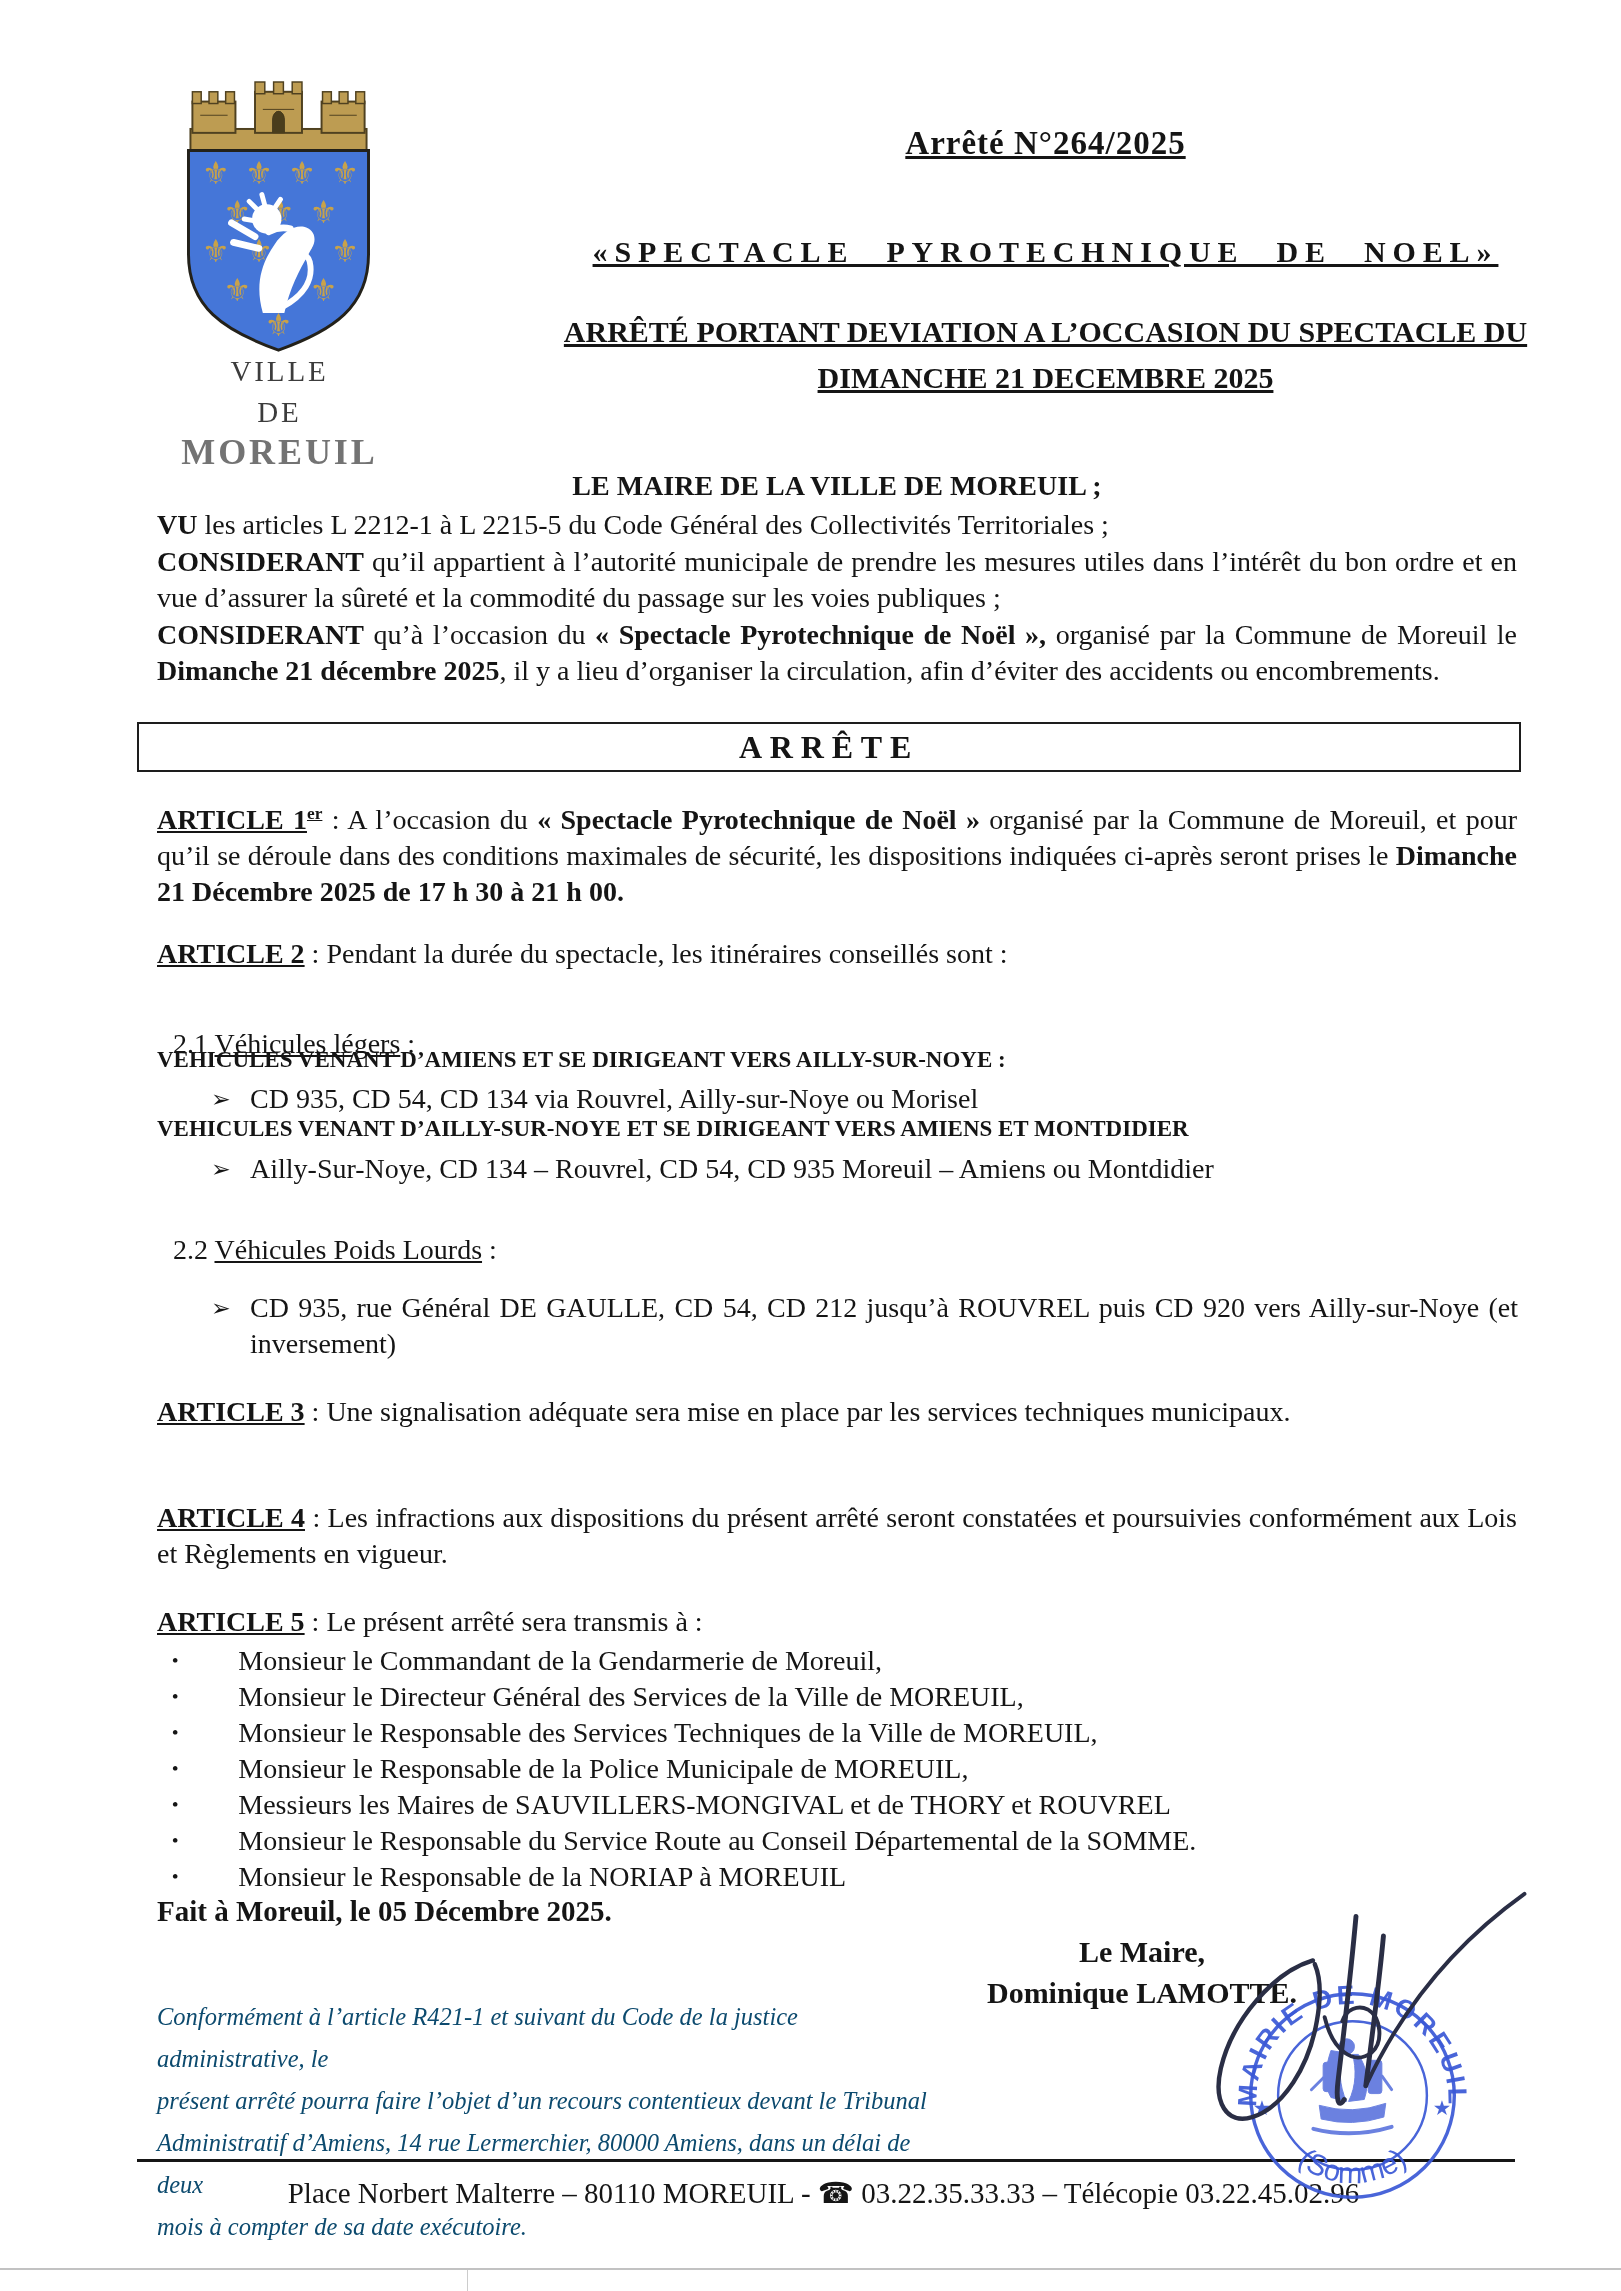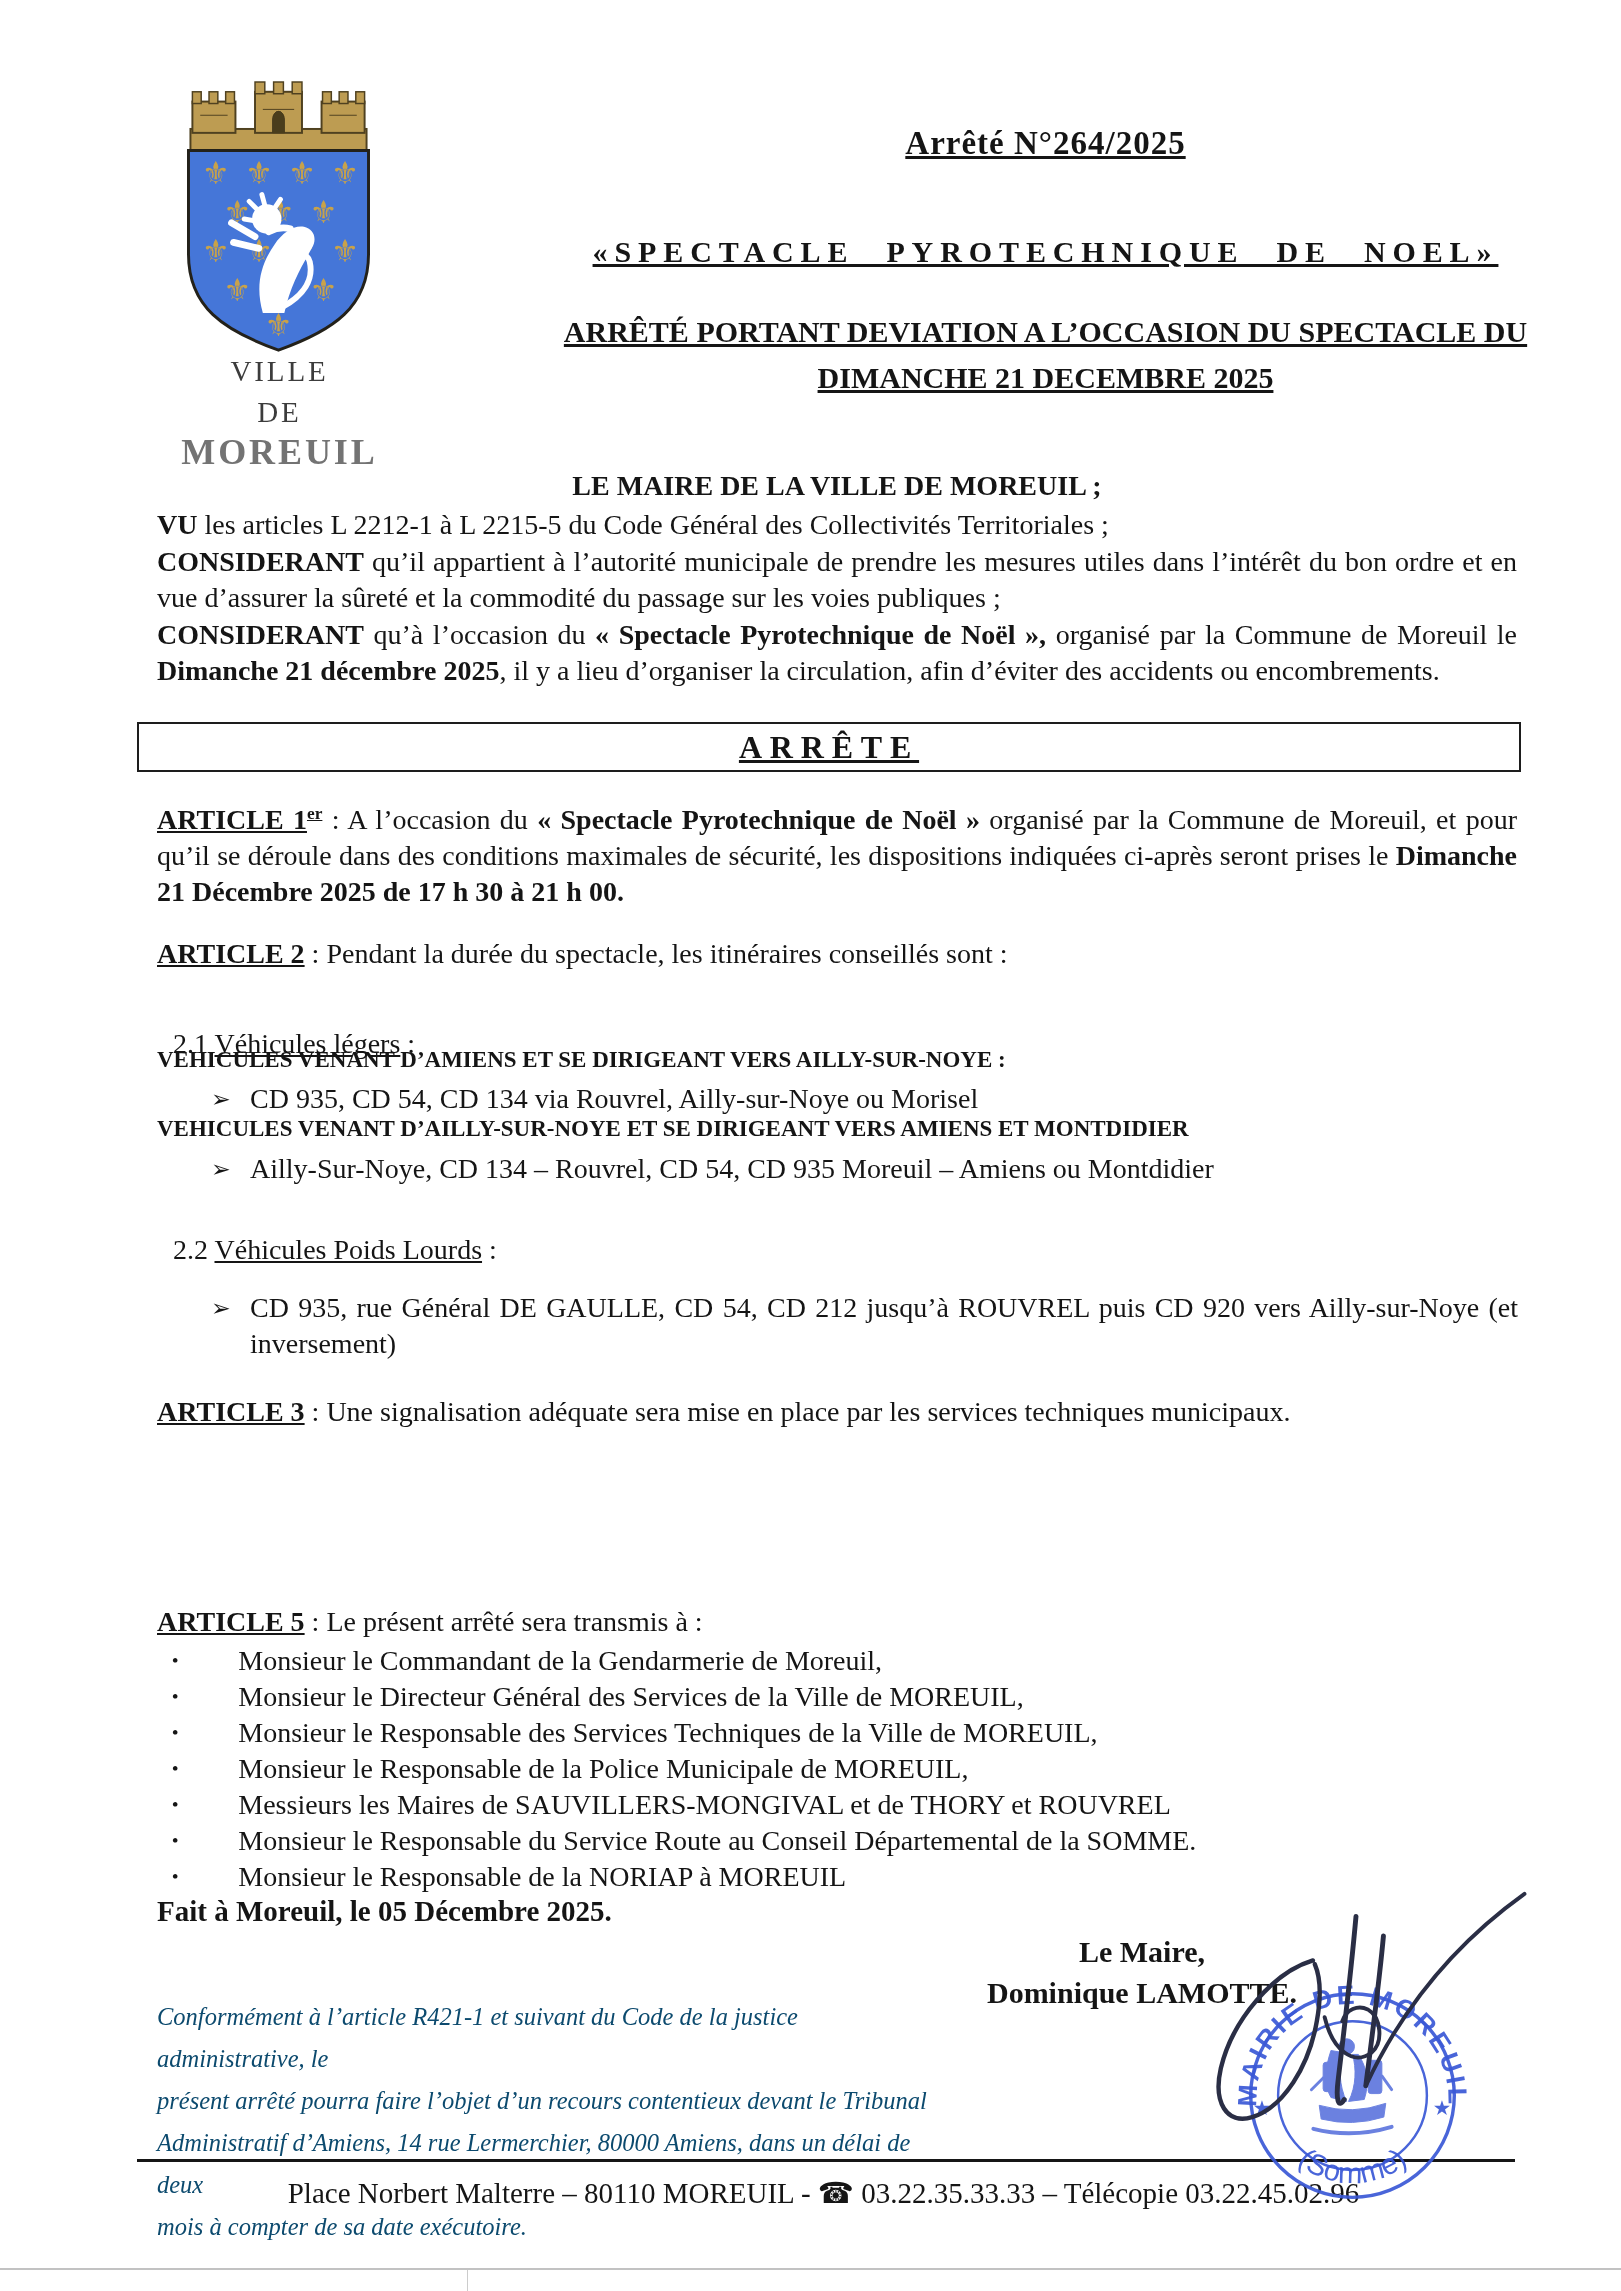--- a/index.html
+++ b/index.html
@@ -17,21 +17,21 @@
   .col{left:157px;width:1360px;}
   
   .doc-number{font-size:33px;letter-spacing:1px;}
   .doc-title{font-size:30px;letter-spacing:6.9px;word-spacing:17.6px;}
   .doc-subtitle{font-size:30px;line-height:46px;margin-top:19px;}
   
   .caption1{font-size:29px;letter-spacing:2.9px;color:#3c3c3c;}
   .caption3{font-size:36px;font-weight:bold;letter-spacing:2.9px;color:#737373;}
   
   .banner{border:2.9px solid #1d1d1d;height:46px;display:flex;align-items:center;justify-content:center;}
-  .banner span{font-size:32px;font-weight:bold;letter-spacing:7.8px;text-decoration:underline;}
+  .banner span{font-size:32px;font-weight:bold;letter-spacing:7.8px;}
   
   .roadhead{font-size:23px;font-weight:bold;margin:0;}
   .subnum{font-size:28px;margin:16px;}
   
   .arrow-row{display:flex;font-size:28px;line-height:36px;}
   .arrow-glyph{width:39px;flex:0 0 39px;font-family:"DejaVu Sans",sans-serif;font-size:23.5px;}
   .dot-row{display:flex;font-size:28px;line-height:36px;}
   .dot-glyph{width:19.6px;flex:0 0 19.6px;margin-left:14.7px;margin-right:47px;font-size:19.6px;}
   .arrow-indent{padding-left:54px;}
   
@@ -166,20 +166,23 @@
   </p>
   <div class="abs arrow-row" style="left:211px;top:1290px;width:1307px;">
     <span class="arrow-glyph">➢</span>
     <span class="just" style="display:block;">CD 935, rue Général DE GAULLE, CD 54, CD 212 jusqu’à  ROUVREL puis CD 920 vers Ailly-sur-Noye (et inversement)</span>
   </div>
 
   <p class="abs col body-par" style="top:1394px;">
     <span class="b u">ARTICLE 3</span><span> : Une signalisation adéquate sera mise en place par les services techniques municipaux.</span>
   </p>
 
+  <p class="abs col body-par just" style="top:1500px;">
+    <span class="b u">ARTICLE 4</span><span> :  Les infractions aux dispositions du présent arrêté seront constatées et poursuivies conformément aux Lois et Règlements en vigueur.</span>
+  </p>
 
   <p class="abs col body-par" style="top:1604px;">
     <span class="b u">ARTICLE 5</span><span> : Le présent arrêté sera transmis à :</span>
   </p>
 
   <div class="abs col" style="top:1643px;">
     <div class="dot-row">
       <span class="dot-glyph">•</span>
       <span>Monsieur le Commandant de la Gendarmerie de Moreuil,</span>
     </div>

